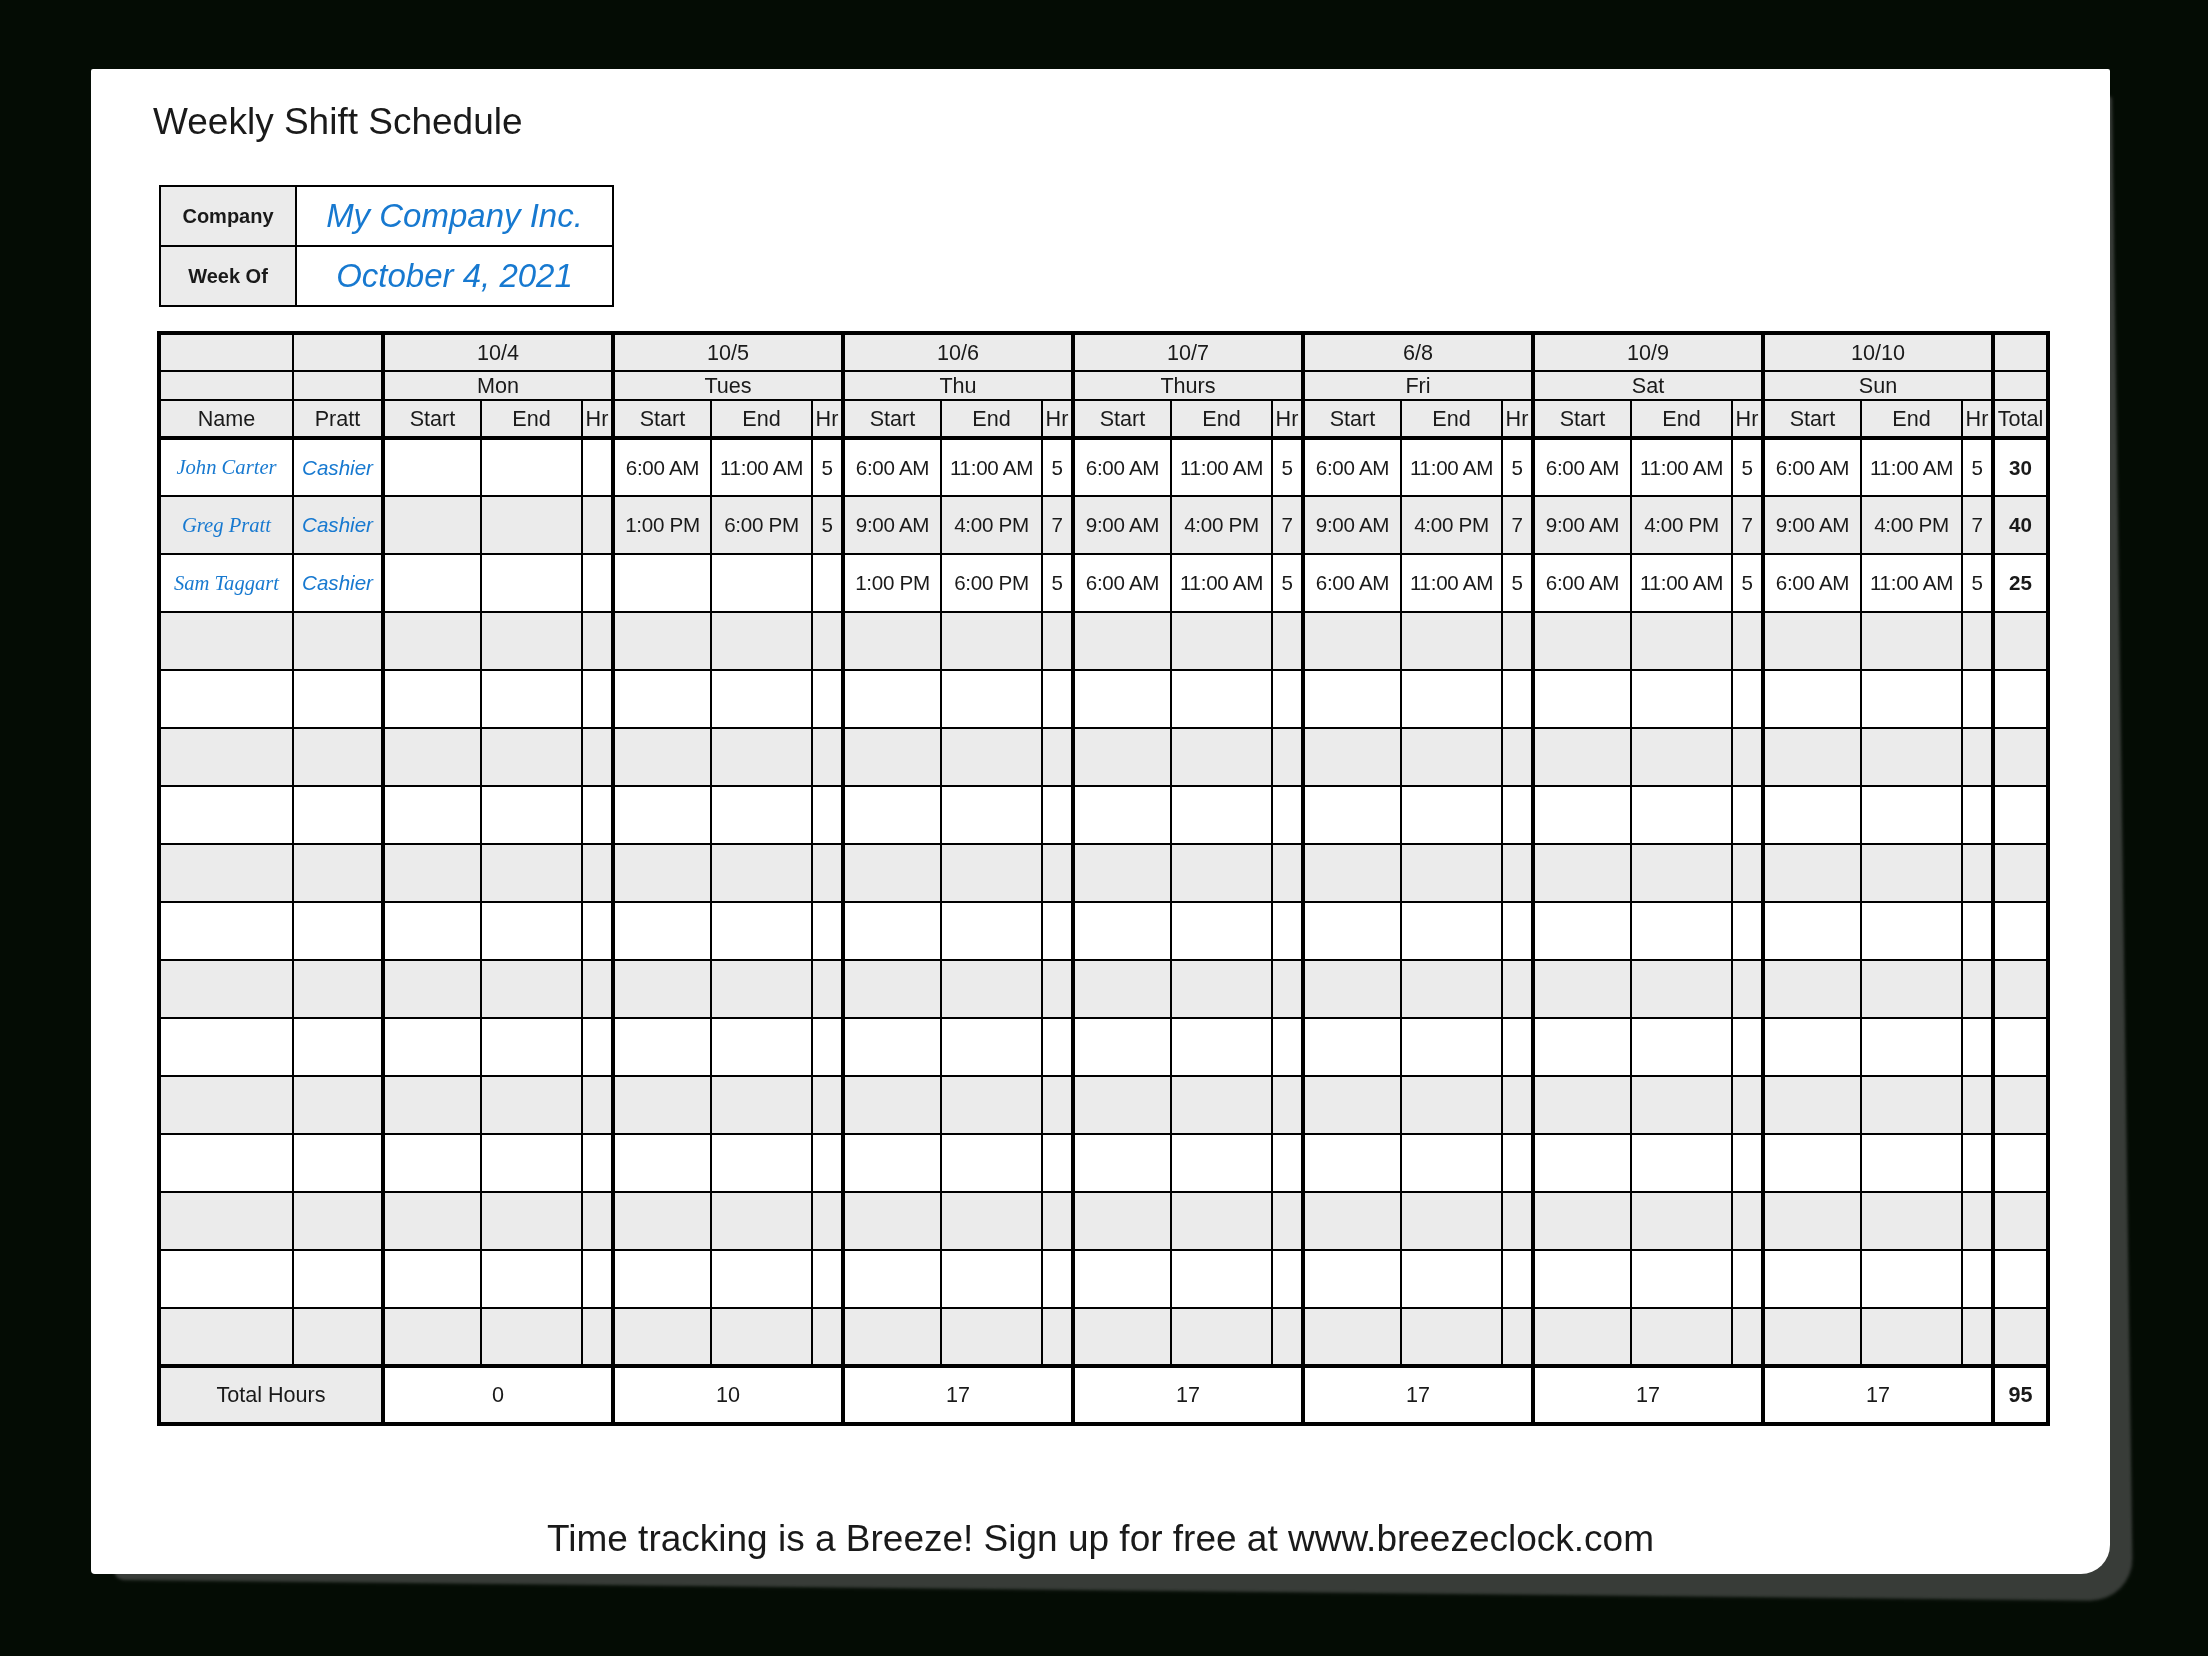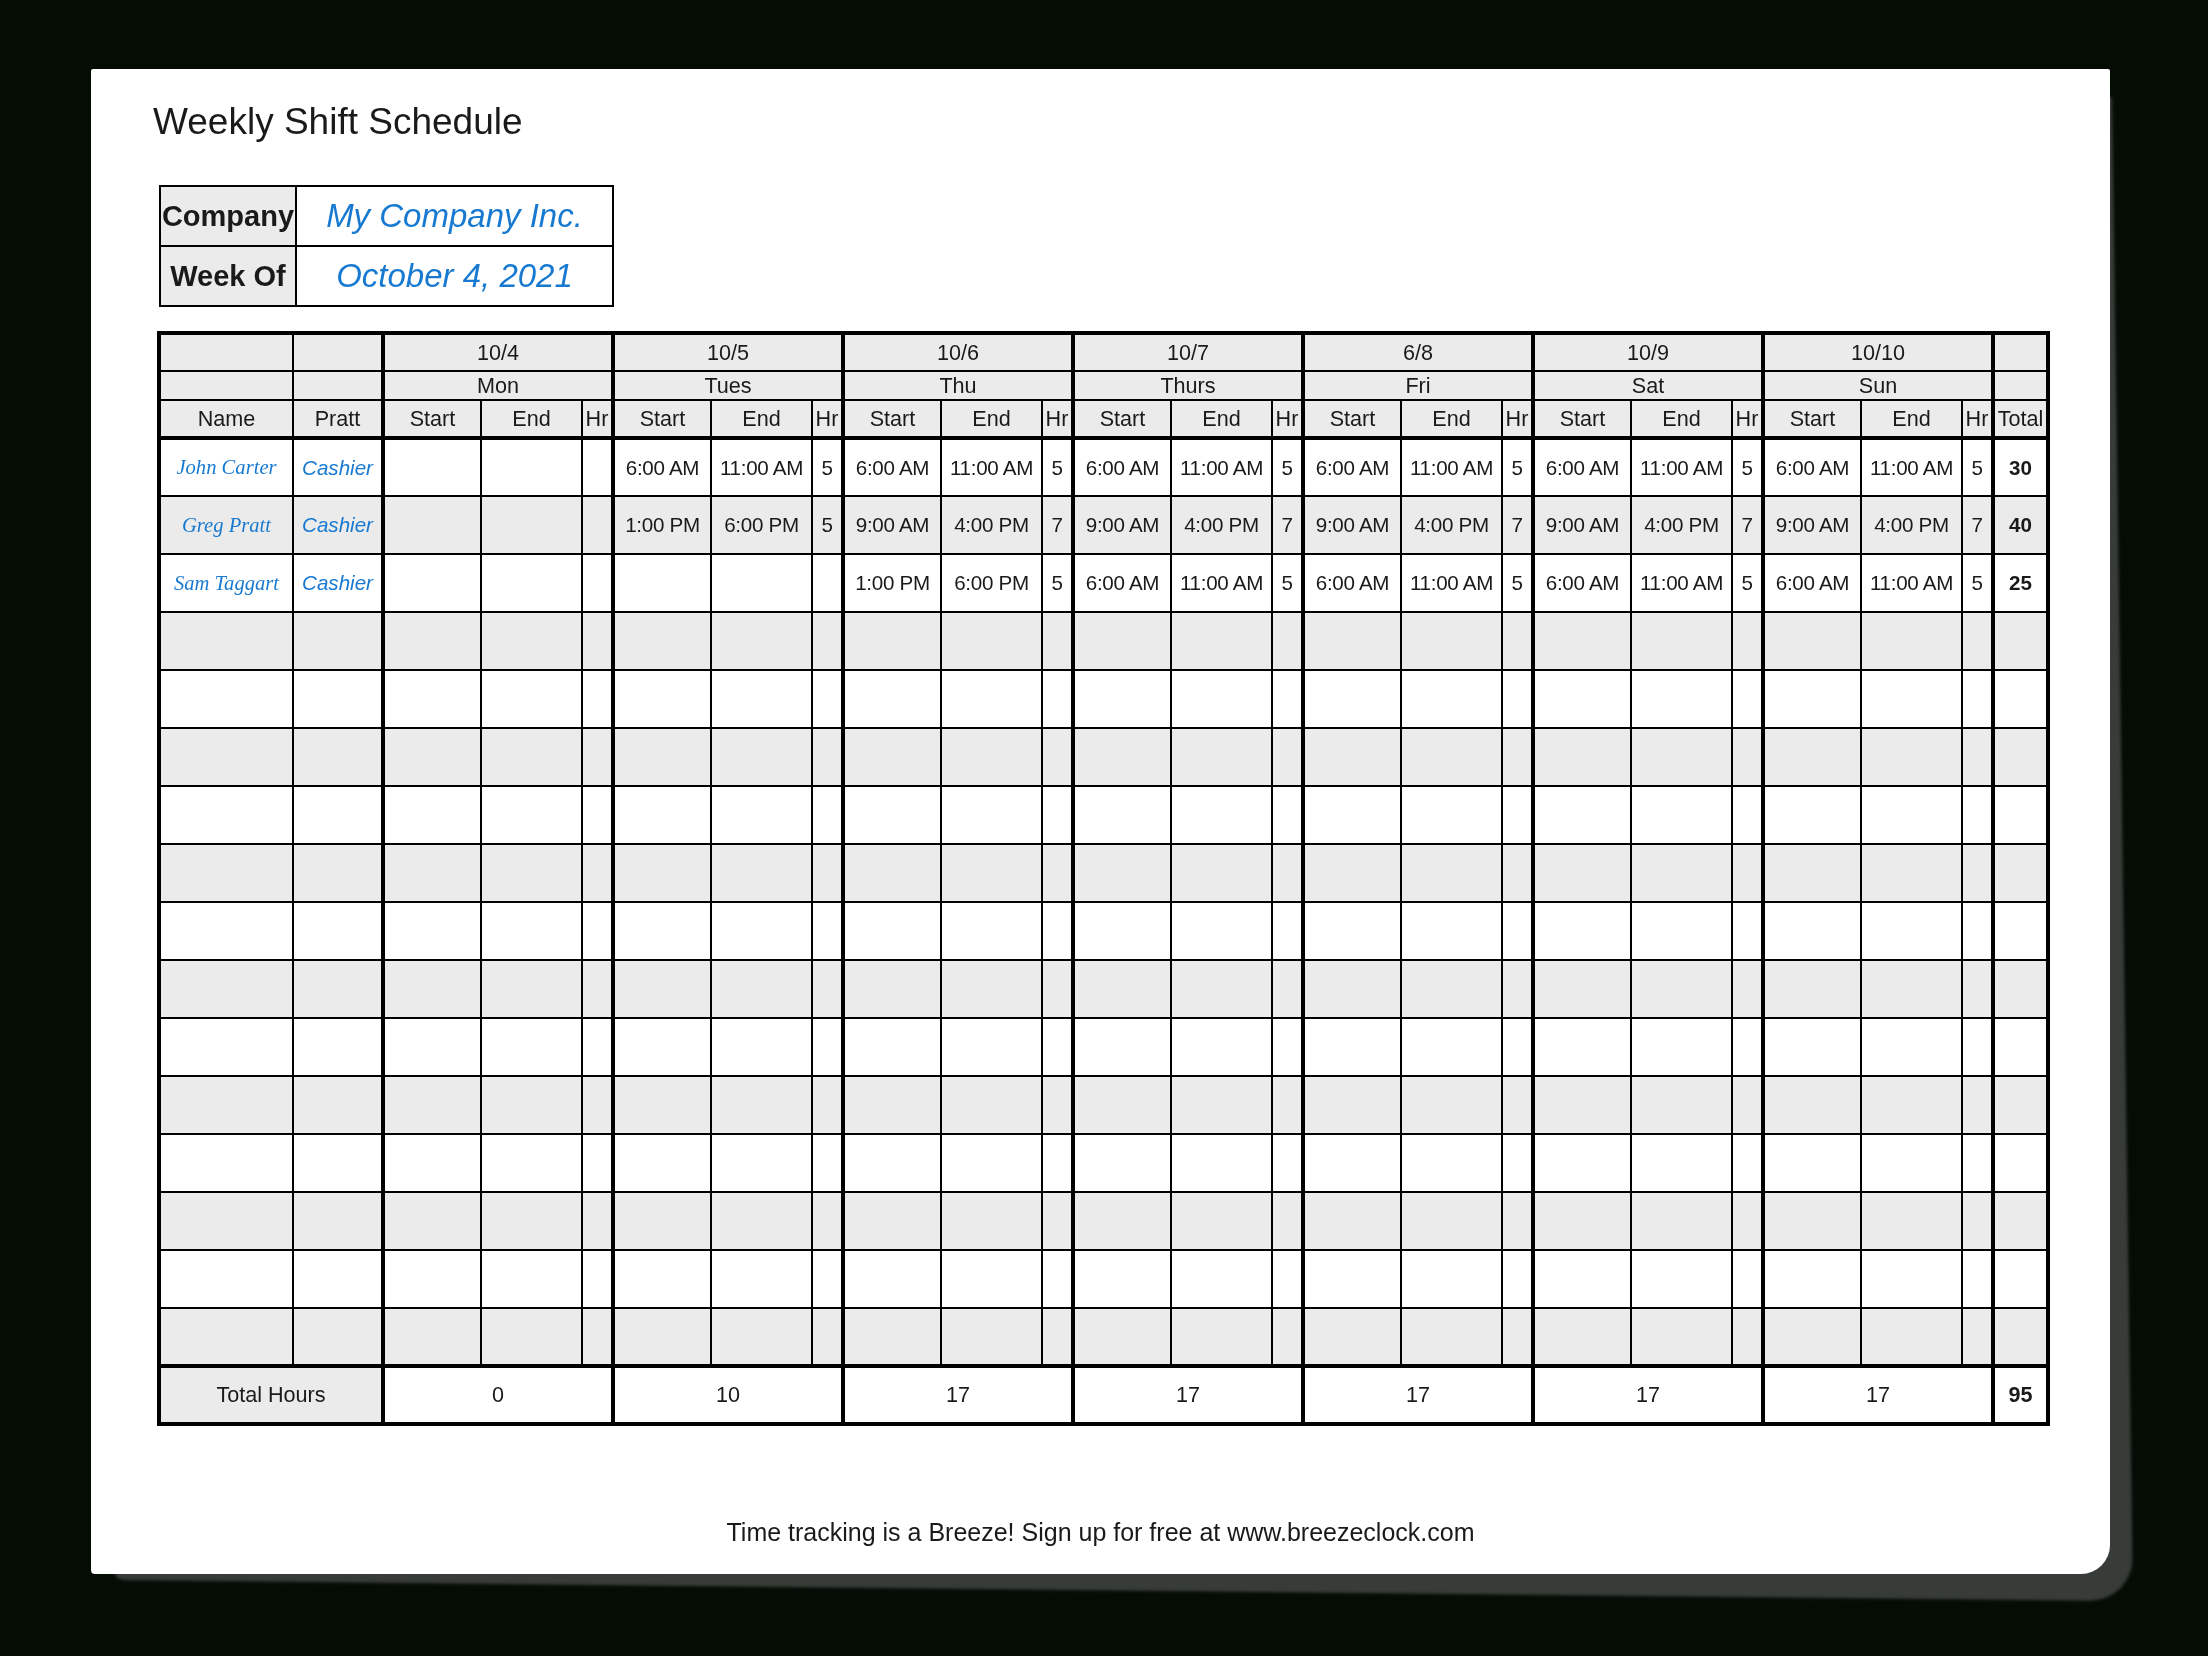--- a/index.html
+++ b/index.html
@@ -10,40 +10,40 @@
           transform:translate(2px,5.9px) skew(0.8deg,0.6deg);
           border-radius:3.9px 3.9px 43px 9.8px;filter:blur(1.5px);}
   .page{position:absolute;left:91px;top:69px;width:2019px;height:1505px;background:var(--page,#ffffff);
           border-radius:2px 2px 29px 3.9px;}
   .page-title{position:absolute;left:62px;top:33px;font-size:37px;color:#1a1a1a;line-height:1.1;}
   
   .info{position:absolute;left:68px;top:116px;width:451px;border:2.9px solid #000;background:#fff;}
   .info-row{display:flex;height:58px;}
   .info-row + .info-row{border-top:2px solid #000;}
   .info-label{width:134px;background:var(--shade,#ebebeb);border-right:2px solid #000;
-          display:flex;align-items:center;justify-content:center;font-weight:700;font-size:29px;color:#1a1a1a;}
+          display:flex;align-items:center;justify-content:center;font-weight:700;font-size:20px;color:#1a1a1a;}
   .info-value{flex:1;display:flex;align-items:center;justify-content:center;font-size:33px;}
   .ink{color:var(--ink,#1779d0);font-style:italic;}
   
   .table-wrap{position:absolute;left:66px;top:262px;}
   .sheet-table{border-collapse:collapse;table-layout:fixed;width:1892px;color:#1a1a1a;}
   .sheet-table td{border:2px solid #000;padding:0;text-align:center;vertical-align:middle;
           font-size:20.6px;overflow:hidden;white-space:nowrap;}
   .hrow td{background:var(--shade,#ebebeb);font-size:21.6px;}
   .stripe td{background:var(--shade,#ebebeb);}
   .shade{background:var(--shade,#ebebeb) !important;}
   .hL{border-left-width:4.9px !important;} .hR{border-right-width:4.9px !important;}
   .hT{border-top-width:4.9px !important;} .hB{border-bottom-width:4.9px !important;}
   .name{font-size:23.5px;font-family:Liberation Serif, serif;} .role{font-size:23.5px;}
   .time{font-size:19.6px;letter-spacing:-0.3px;}
   .rtotal{font-weight:700;font-size:20.6px;}
   .trow td{font-size:21.6px;background:#fff;}
   .grand{font-weight:700;font-size:21.6px;}
   .page-footer{position:absolute;left:0;top:1449px;width:2019px;text-align:center;
-          font-size:25px;color:#1a1a1a;}
+          font-size:37px;color:#1a1a1a;}
 </style>
 </head>
 <body>
 
 <div class="canvas">
   <div class="page-shadow"></div>
   <div class="page">
     <div class="page-title">Weekly Shift Schedule</div>
 
     <div class="info">

